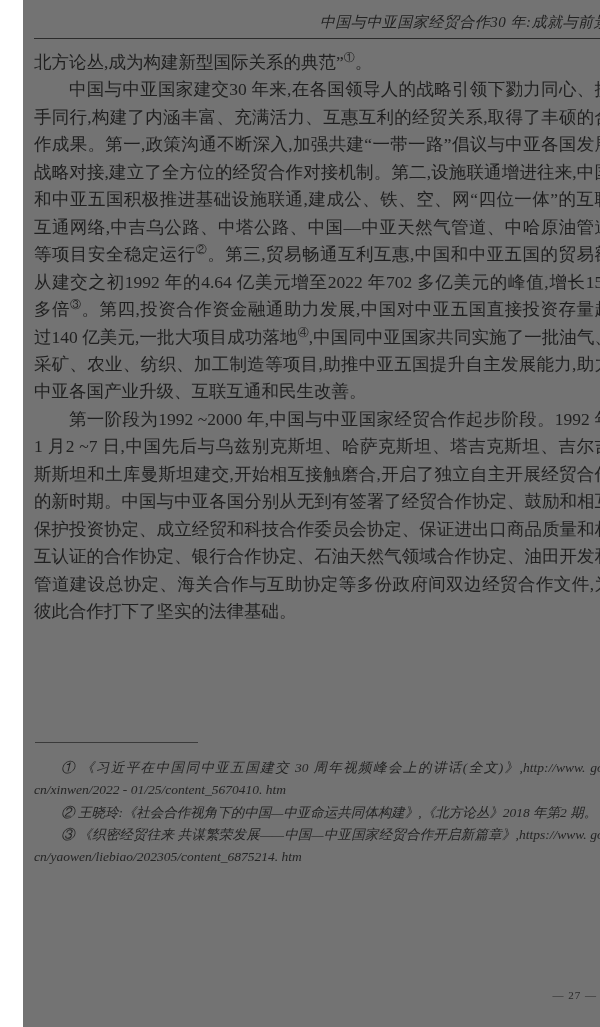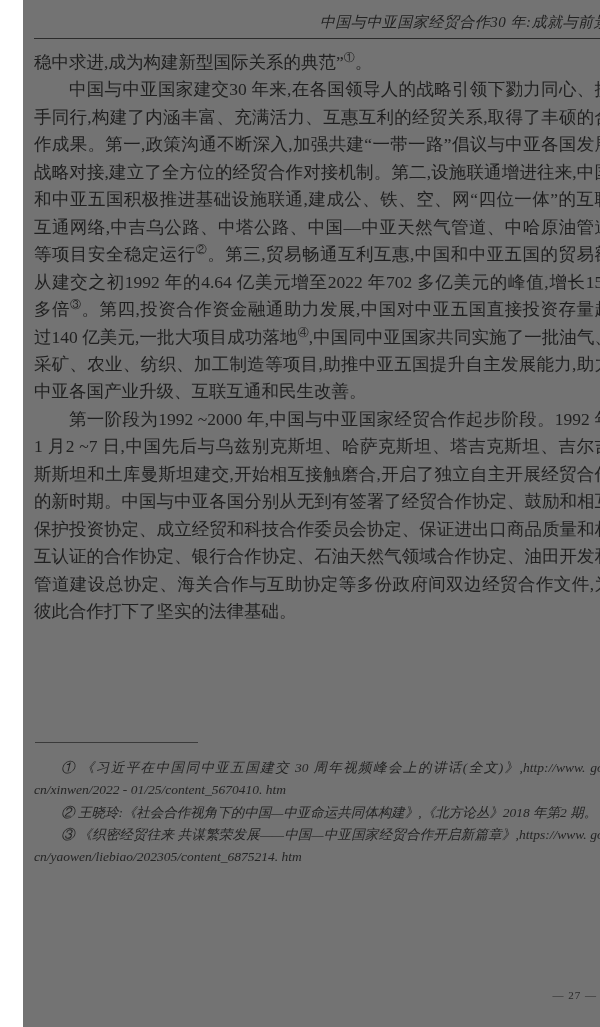--- a/index.html
+++ b/index.html
@@ -85,21 +85,21 @@
 </head>
 <body>
 
 <div class="page">
 
   <div class="running-header">中国与中亚国家经贸合作30 年:成就与前景</div>
 
   <div class="header-rule"></div>
 
   <div class="body-text">
-      <p><span>稳中求进,成为构建新型国际关系的典范”</span><span class="sup">①</span><span>。</span></p>
+      <p><span>北方论丛,成为构建新型国际关系的典范”</span><span class="sup">①</span><span>。</span></p>
       <p class="indent"><span>中国与中亚国家建交30 年来,在各国领导人的战略引领下勠力同心、携手同行,构建了内涵丰富、充满活力、互惠互利的经贸关系,取得了丰硕的合作成果。第一,政策沟通不断深入,加强共建“一带一路”倡议与中亚各国发展战略对接,建立了全方位的经贸合作对接机制。第二,设施联通增进往来,中国和中亚五国积极推进基础设施联通,建成公、铁、空、网“四位一体”的互联互通网络,中吉乌公路、中塔公路、中国—中亚天然气管道、中哈原油管道等项目安全稳定运行</span><span class="sup">②</span><span>。第三,贸易畅通互利互惠,中国和中亚五国的贸易额从建交之初1992 年的4.64 亿美元增至2022 年702 多亿美元的峰值,增长150 多倍</span><span class="sup">③</span><span>。第四,投资合作资金融通助力发展,中国对中亚五国直接投资存量超过140 亿美元,一批大项目成功落地</span><span class="sup">④</span><span>,中国同中亚国家共同实施了一批油气、采矿、农业、纺织、加工制造等项目,助推中亚五国提升自主发展能力,助力中亚各国产业升级、互联互通和民生改善。</span></p>
       <p class="indent"><span>第一阶段为1992 ~2000 年,中国与中亚国家经贸合作起步阶段。1992 年1 月2 ~7 日,中国先后与乌兹别克斯坦、哈萨克斯坦、塔吉克斯坦、吉尔吉斯斯坦和土库曼斯坦建交,开始相互接触磨合,开启了独立自主开展经贸合作的新时期。中国与中亚各国分别从无到有签署了经贸合作协定、鼓励和相互保护投资协定、成立经贸和科技合作委员会协定、保证进出口商品质量和相互认证的合作协定、银行合作协定、石油天然气领域合作协定、油田开发和管道建设总协定、海关合作与互助协定等多份政府间双边经贸合作文件,为彼此合作打下了坚实的法律基础。</span></p>
     </div>
 
   <div class="footnote-block">
     <div class="fn-rule"></div>
     <div class="footnotes">
         <p>①  《习近平在中国同中亚五国建交 30 周年视频峰会上的讲话(全文)》,http://www. gov. cn/xinwen/2022 - 01/25/content_5670410. htm</p>
         <p>②  王晓玲:《社会合作视角下的中国—中亚命运共同体构建》,《北方论丛》2018 年第2 期。</p>
         <p>③  《织密经贸往来  共谋繁荣发展——中国—中亚国家经贸合作开启新篇章》,https://www. gov. cn/yaowen/liebiao/202305/content_6875214. htm</p>

